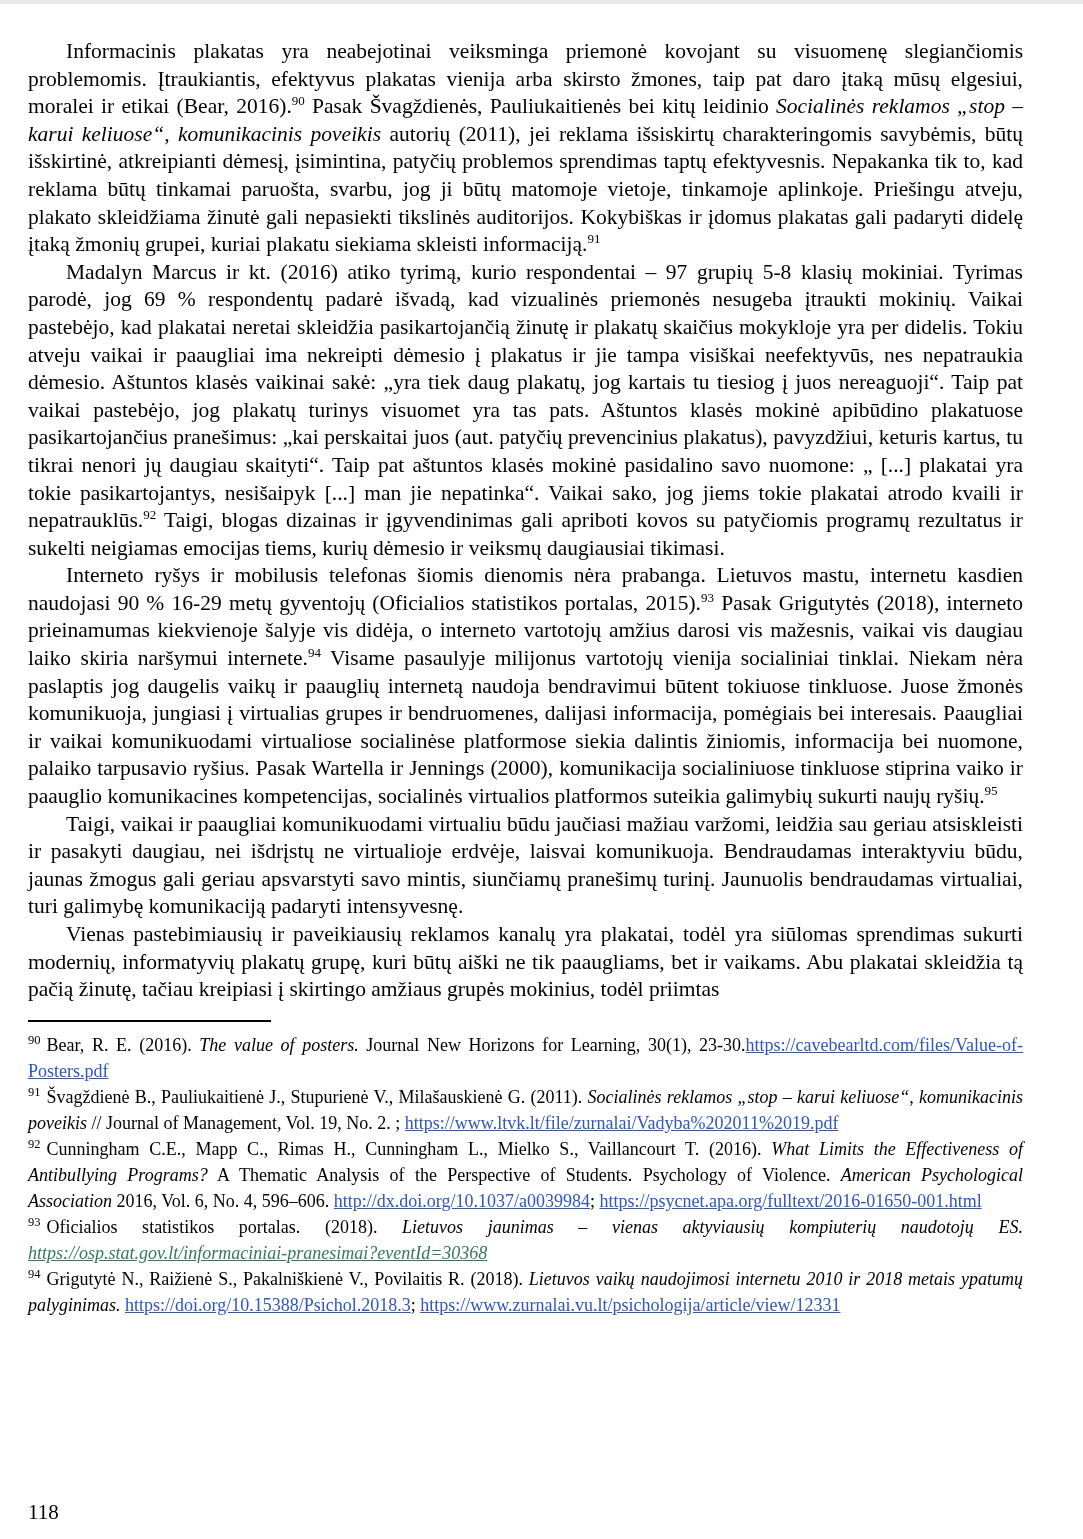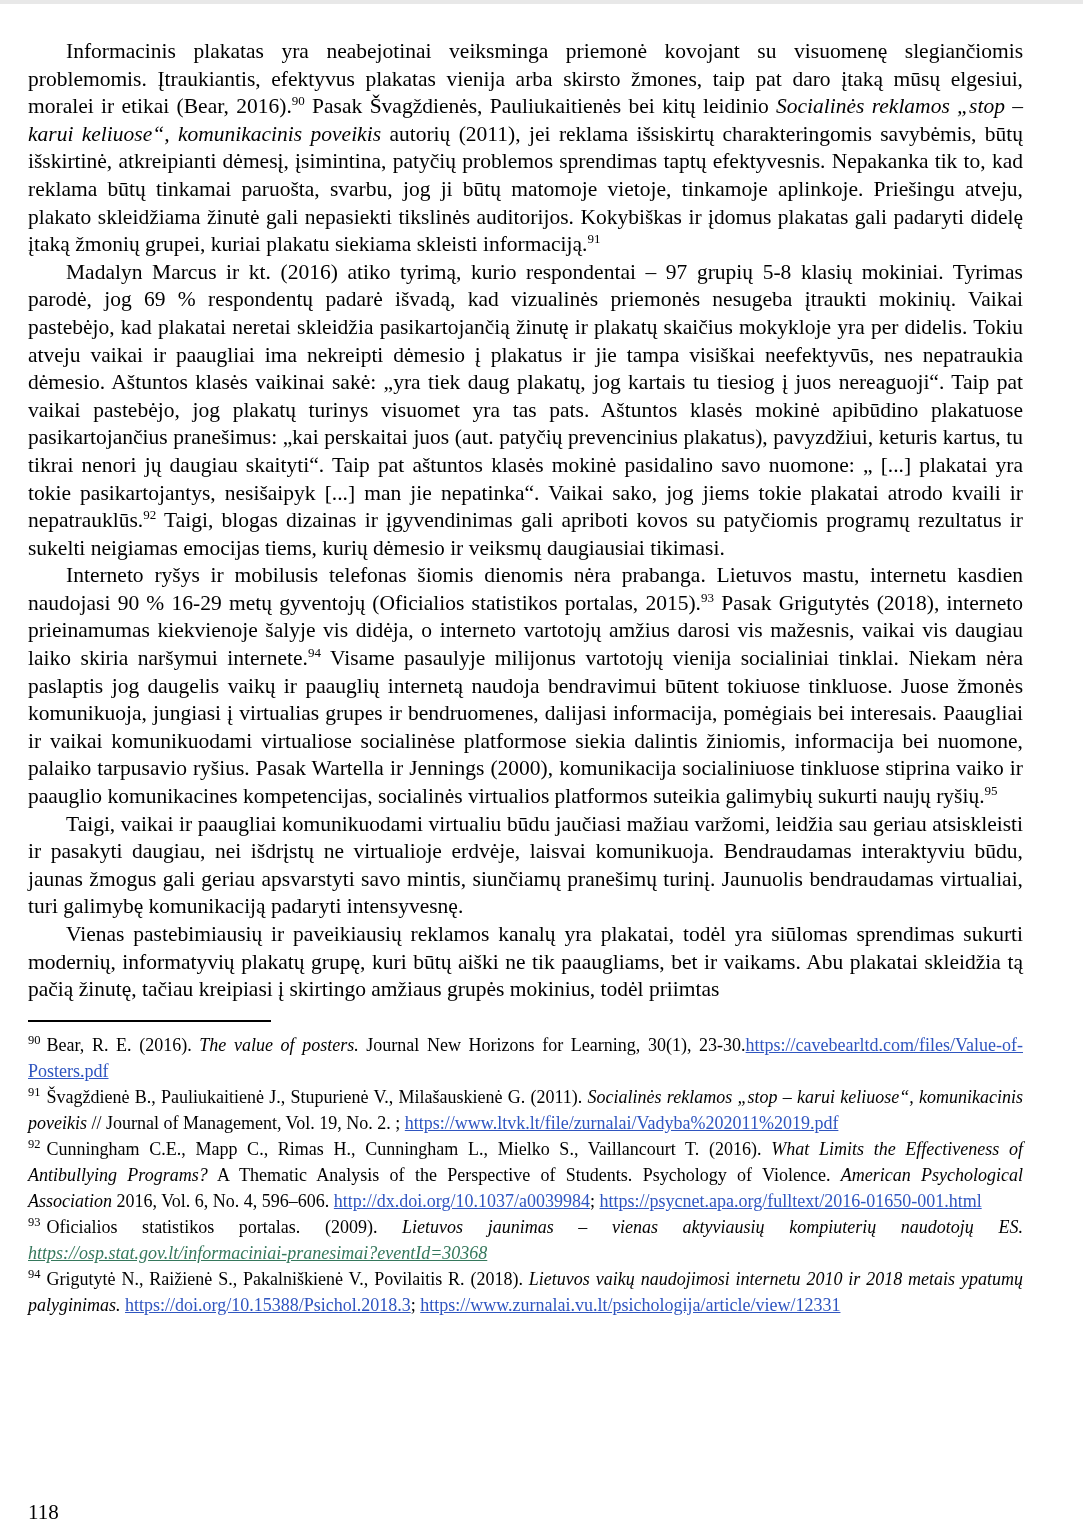--- a/index.html
+++ b/index.html
@@ -69,17 +69,17 @@
       <p class="para"><span class="seg n">Madalyn Marcus ir kt. (2016) atiko tyrimą, kurio respondentai – 97 grupių 5-8 klasių mokiniai. Tyrimas parodė, jog 69 % respondentų padarė išvadą, kad vizualinės priemonės nesugeba įtraukti mokinių. Vaikai pastebėjo, kad plakatai neretai skleidžia pasikartojančią žinutę ir plakatų skaičius mokykloje yra per didelis. Tokiu atveju vaikai ir paaugliai ima nekreipti dėmesio į plakatus ir jie tampa visiškai neefektyvūs, nes nepatraukia dėmesio. Aštuntos klasės vaikinai sakė:  „yra tiek daug plakatų, jog kartais tu tiesiog į juos nereaguoji“. Taip pat vaikai pastebėjo, jog plakatų turinys visuomet yra tas pats. Aštuntos klasės mokinė apibūdino plakatuose pasikartojančius pranešimus: „kai perskaitai juos (aut. patyčių prevencinius plakatus), pavyzdžiui, keturis kartus, tu tikrai nenori jų daugiau skaityti“. Taip pat aštuntos klasės mokinė pasidalino savo nuomone: „ [...] plakatai yra tokie pasikartojantys, nesišaipyk [...] man jie nepatinka“. Vaikai sako, jog jiems tokie plakatai atrodo kvaili ir nepatrauklūs.</span><sup class="seg fn-ref">92</sup><span class="seg n"> Taigi, blogas dizainas ir įgyvendinimas gali apriboti kovos su patyčiomis programų rezultatus ir sukelti neigiamas emocijas tiems, kurių dėmesio ir veiksmų daugiausiai tikimasi.</span></p>
       <p class="para"><span class="seg n">Interneto ryšys ir mobilusis telefonas šiomis dienomis nėra prabanga. Lietuvos mastu, internetu kasdien naudojasi 90 % 16-29 metų gyventojų (Oficialios statistikos portalas, 2015).</span><sup class="seg fn-ref">93</sup><span class="seg n"> Pasak  Grigutytės (2018), interneto prieinamumas kiekvienoje šalyje vis didėja, o interneto vartotojų amžius darosi vis mažesnis, vaikai vis daugiau laiko skiria naršymui internete.</span><sup class="seg fn-ref">94</sup><span class="seg n"> Visame pasaulyje milijonus vartotojų vienija socialiniai tinklai. Niekam nėra paslaptis jog daugelis vaikų ir paauglių internetą naudoja bendravimui būtent tokiuose tinkluose. Juose žmonės komunikuoja, jungiasi į virtualias grupes ir bendruomenes, dalijasi informacija, pomėgiais bei interesais.  Paaugliai ir vaikai komunikuodami virtualiose socialinėse platformose siekia dalintis žiniomis, informacija bei nuomone, palaiko tarpusavio ryšius. Pasak Wartella ir Jennings (2000), komunikacija socialiniuose tinkluose stiprina vaiko ir paauglio komunikacines kompetencijas, socialinės virtualios platformos suteikia galimybių sukurti naujų ryšių.</span><sup class="seg fn-ref">95</sup></p>
       <p class="para"><span class="seg n">Taigi, vaikai ir paaugliai komunikuodami virtualiu būdu jaučiasi mažiau varžomi, leidžia sau geriau atsiskleisti ir pasakyti daugiau, nei išdrįstų ne virtualioje erdvėje, laisvai komunikuoja. Bendraudamas interaktyviu būdu, jaunas žmogus gali geriau apsvarstyti savo mintis, siunčiamų pranešimų turinį. Jaunuolis bendraudamas virtualiai, turi galimybę komunikaciją padaryti intensyvesnę.</span></p>
       <p class="para"><span class="seg n">Vienas pastebimiausių ir paveikiausių reklamos kanalų yra plakatai, todėl yra siūlomas sprendimas sukurti modernių, informatyvių plakatų grupę, kuri būtų aiški ne tik paaugliams, bet ir vaikams. Abu plakatai skleidžia tą pačią žinutę, tačiau kreipiasi į skirtingo amžiaus grupės mokinius, todėl priimtas</span></p>
     </main>
   <hr class="footnote-sep">
   <section class="footnotes" id="footnotes">
       <div class="footnote"><sup class="fn-num">90</sup><span class="seg n">Bear, R. E. (2016). </span><span class="seg i">The value of posters.</span><span class="seg n"> Journal New Horizons for Learning, 30(1), 23-30.</span><a class="seg link">https://cavebearltd.com/files/Value-of-Posters.pdf</a></div>
       <div class="footnote"><sup class="fn-num">91</sup><span class="seg n">Švagždienė B., Pauliukaitienė J., Stupurienė V., Milašauskienė G. (2011). </span><span class="seg i">Socialinės reklamos „stop – karui keliuose“, komunikacinis poveikis</span><span class="seg n"> // Journal of Management, Vol. 19, No. 2. ; </span><a class="seg link">https://www.ltvk.lt/file/zurnalai/Vadyba%202011%2019.pdf</a></div>
       <div class="footnote"><sup class="fn-num">92</sup><span class="seg n">Cunningham C.E., Mapp C., Rimas H., Cunningham L., Mielko S., Vaillancourt T. (2016). </span><span class="seg i">What Limits the Effectiveness of Antibullying Programs?</span><span class="seg n"> A Thematic Analysis of the Perspective of Students. Psychology of Violence. </span><span class="seg i">American Psychological Association</span><span class="seg n"> 2016, Vol. 6, No. 4, 596–606. </span><a class="seg link">http://dx.doi.org/10.1037/a0039984</a><span class="seg n">; </span><a class="seg link">https://psycnet.apa.org/fulltext/2016-01650-001.html</a></div>
-      <div class="footnote"><sup class="fn-num">93</sup><span class="seg n">Oficialios statistikos portalas. (2009). </span><span class="seg i">Lietuvos jaunimas – vienas aktyviausių kompiuterių naudotojų ES.</span><span class="seg n"> </span><a class="seg link-green-i">https://osp.stat.gov.lt/informaciniai-pranesimai?eventId=30368</a></div>
+      <div class="footnote"><sup class="fn-num">93</sup><span class="seg n">Oficialios statistikos portalas. (2018). </span><span class="seg i">Lietuvos jaunimas – vienas aktyviausių kompiuterių naudotojų ES.</span><span class="seg n"> </span><a class="seg link-green-i">https://osp.stat.gov.lt/informaciniai-pranesimai?eventId=30368</a></div>
       <div class="footnote"><sup class="fn-num">94</sup><span class="seg n">Grigutytė N., Raižienė S., Pakalniškienė V., Povilaitis R. (2018). </span><span class="seg i">Lietuvos vaikų naudojimosi internetu 2010 ir 2018 metais ypatumų palyginimas.</span><span class="seg n"> </span><a class="seg link">https://doi.org/10.15388/Psichol.2018.3</a><span class="seg n">; </span><a class="seg link">https://www.zurnalai.vu.lt/psichologija/article/view/12331</a></div>
     </section>
   <div class="page-number">118</div>
 </div>
 
 </body></html>

